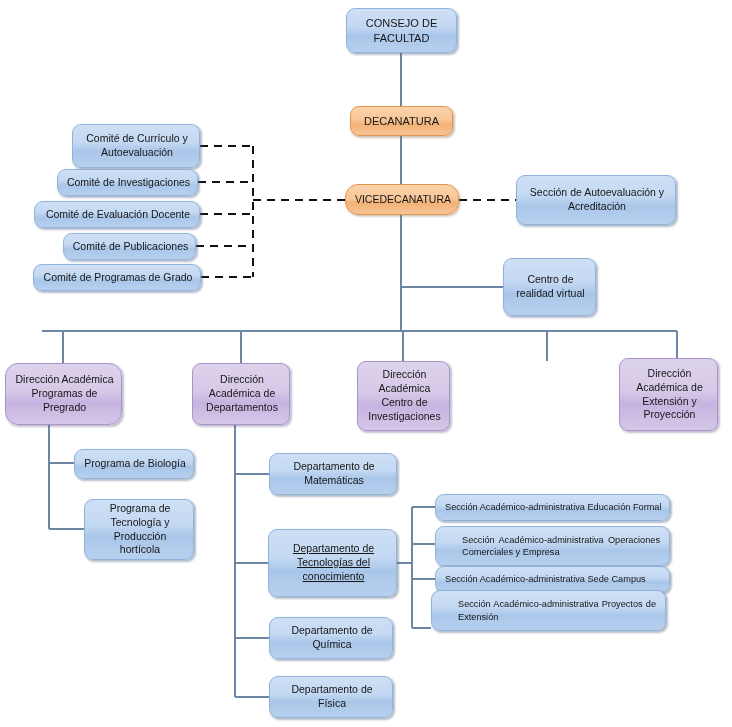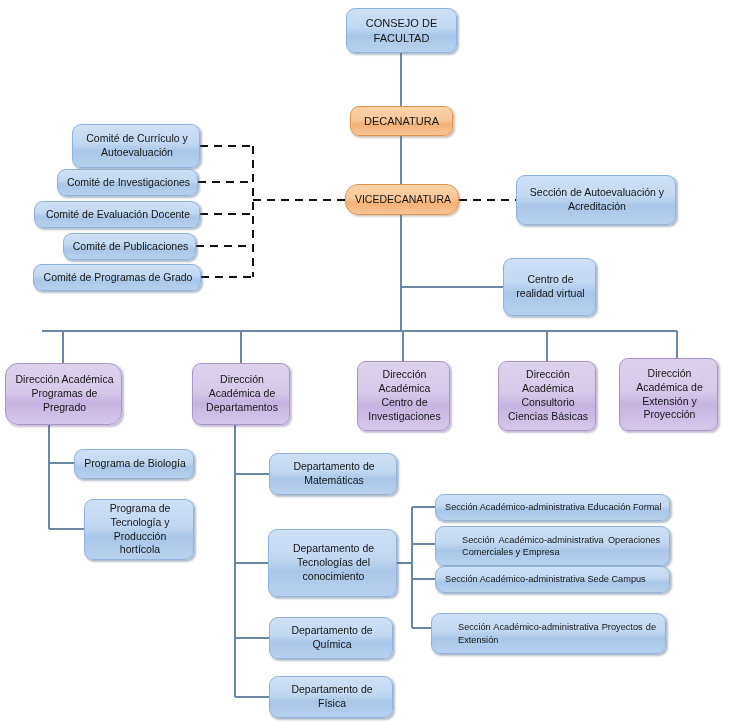--- a/index.html
+++ b/index.html
@@ -170,41 +170,38 @@
   </div>
 
   <div class="node n-purple fs-10" style="left:192px; top:363px; width:98px; height:62px;">
     <span class="label">Dirección Académica de Departamentos</span>
   </div>
 
   <div class="node n-purple fs-10" style="left:357px; top:361px; width:93px; height:70px;">
     <span class="label">Dirección Académica Centro de Investigaciones</span>
   </div>
 
-  <div class="node n-purple fs-10" style="left:498px; top:361px; width:98px; height:70px;">
-    <span class="label">Dirección Académica Consultorio Ciencias Básicas</span>
-  </div>
 
   <div class="node n-purple fs-10" style="left:619px; top:358px; width:99px; height:73px;">
     <span class="label">Dirección Académica de Extensión y Proyección</span>
   </div>
 
   <div class="node n-blue fs-10" style="left:74px; top:449px; width:120px; height:30px;">
     <span class="label">Programa de Biología</span>
   </div>
 
   <div class="node n-blue fs-10" style="left:84px; top:499px; width:110px; height:61px;">
     <span class="label">Programa de Tecnología y Producción hortícola</span>
   </div>
 
   <div class="node n-blue fs-10" style="left:269px; top:453px; width:128px; height:42px;">
     <span class="label">Departamento de Matemáticas</span>
   </div>
 
-  <div class="node n-blue fs-10" style="left:268px; top:529px; width:129px; height:68px;">
+  <div class="node n-blue fs-10" style="left:268px; top:529px; width:129px; height:68px;text-decoration:underline;">
     <span class="label">Departamento de Tecnologías del conocimiento</span>
   </div>
 
   <div class="node n-blue fs-10" style="left:269px; top:617px; width:124px; height:42px;">
     <span class="label">Departamento de Química</span>
   </div>
 
   <div class="node n-blue fs-10" style="left:269px; top:676px; width:124px; height:42px;">
     <span class="label">Departamento de Física</span>
   </div>
@@ -214,17 +211,17 @@
   </div>
 
   <div class="node n-blue fs-9 just" style="left:435px; top:526px; width:235px; height:40px;">
     <span class="label">Sección    Académico-administrativa    Operaciones Comerciales y Empresa</span>
   </div>
 
   <div class="node n-blue fs-9 lead" style="left:435px; top:566px; width:235px; height:27px;">
     <span class="label">Sección Académico-administrativa  Sede Campus</span>
   </div>
 
-  <div class="node n-blue fs-9 just" style="left:431px; top:613px; width:235px; height:41px;">
+  <div class="node n-blue fs-9 just" style="left:431px; top:590px; width:235px; height:41px;">
     <span class="label">Sección  Académico-administrativa  Proyectos  de Extensión</span>
   </div>
 
 </div>
 
 </body></html>

